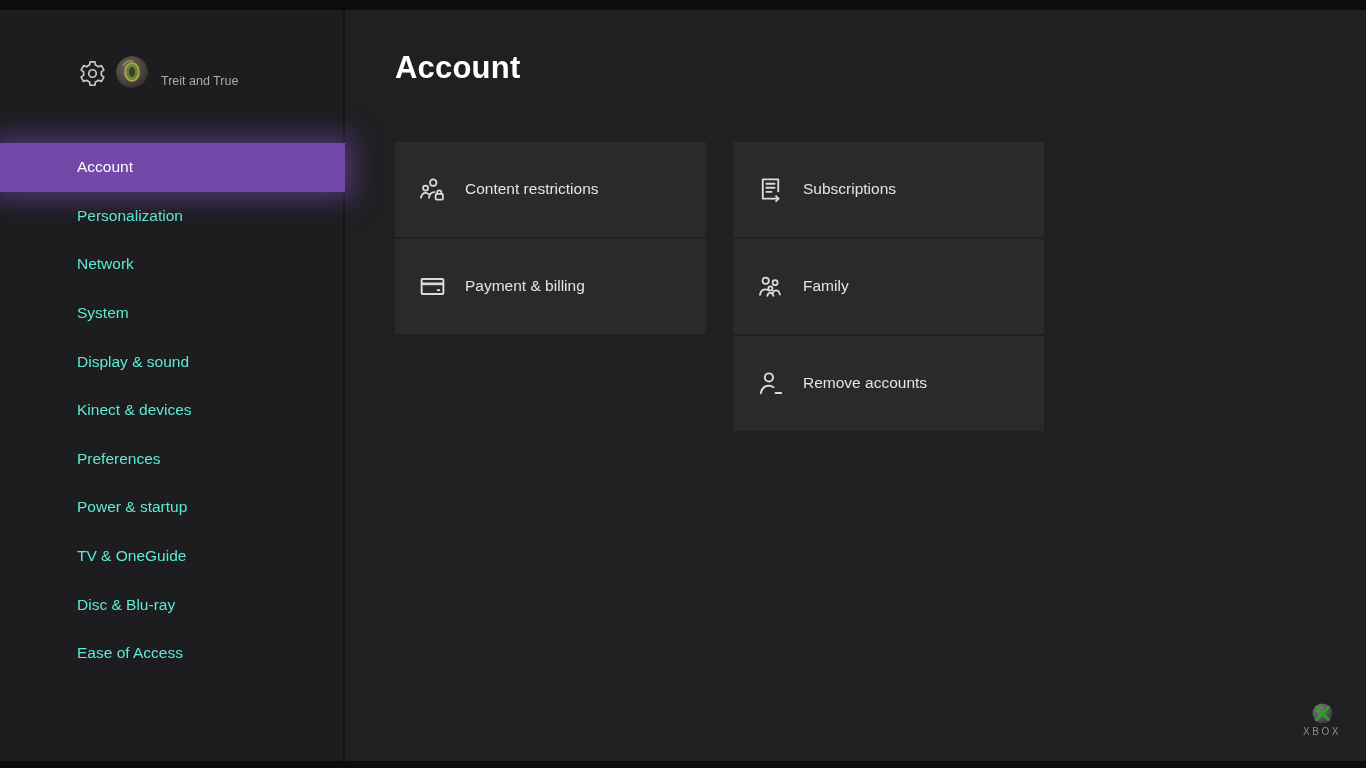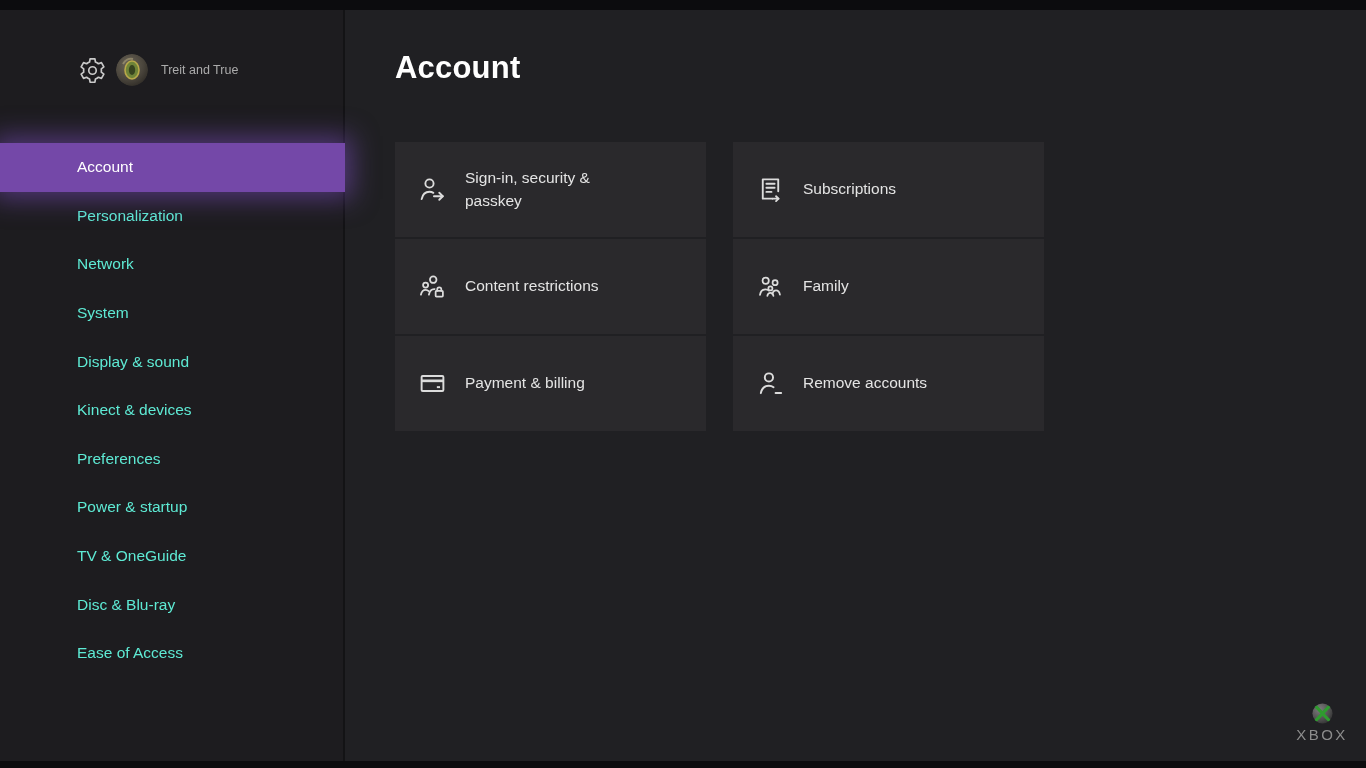--- a/index.html
+++ b/index.html
@@ -10,21 +10,21 @@
     color:#e2e2e2;
   }
   .letterbox{position:absolute;left:0;width:1366px;background:#0c0c0e;z-index:40;}
   .letterbox.top{top:0;height:10px;}
   .letterbox.bottom{bottom:0;height:7px;}
 
   
   .sidebar{position:absolute;left:0;top:0;width:343px;height:768px;background:#1d1c1f;}
   .divider{position:absolute;left:343px;top:0;width:2px;height:768px;background:#131315;}
 
-  .profile{position:absolute;left:78px;top:52px;height:36px;display:flex;align-items:center;}
+  .profile{position:absolute;left:78px;top:52px;height:36px;display:flex;align-items:flex-end;}
   .gear-btn{width:29px;height:29px;color:#c9c9c9;cursor:pointer;}
   .gear-btn svg{width:100%;height:100%;}
   .avatar{width:32px;height:32px;border-radius:50%;margin-left:9px;overflow:hidden;flex:none;}
   .gamertag{margin-left:13px;font-size:12.5px;color:#ababab;white-space:nowrap;}
 
   .nav{position:absolute;left:0;top:143px;width:343px;}
   .nav-item{
     height:48.6px;display:flex;align-items:center;
     padding-left:77px;font-size:15.5px;color:#5eead4;cursor:pointer;
     position:relative;box-sizing:border-box;
@@ -47,21 +47,21 @@
     width:311px;height:95px;background:#2a292c;display:flex;align-items:center;
     padding-left:23px;box-sizing:border-box;cursor:pointer;
   }
   .tile .icon{width:29px;height:29px;color:#dcdcdc;flex:none;}
   .tile .icon svg{width:100%;height:100%;}
   .tile .label{margin-left:18px;font-size:15.5px;color:#e4e4e4;line-height:1.45;max-width:180px;}
 
   
   .brand{position:absolute;left:1296px;top:702px;width:52px;text-align:center;z-index:41;}
   .brand .sphere{width:23px;height:23px;margin:0 auto;}
-  .brand .wordmark{font-size:15px;color:#8c8c8c;letter-spacing:2.5px;margin-top:1px;}
+  .brand .wordmark{font-size:10px;color:#8c8c8c;letter-spacing:2.5px;margin-top:1px;}
 </style>
 </head>
 <body>
 
 <div class="stage">
 
   <div class="letterbox top"></div>
 
   <aside class="sidebar">
     <div class="profile">
@@ -125,29 +125,20 @@
         </div>
       </nav>
   </aside>
 
   <div class="divider"></div>
 
   <main class="main">
     <h1 class="page-title">Account</h1>
     <div class="col left" id="col-left">
         <div class="tile">
-          <span class="icon"><svg viewBox="0 0 24 24" fill="none" stroke="currentColor" stroke-width="1.55" stroke-linecap="round" stroke-linejoin="round">
-              <circle cx="9.5" cy="7" r="3.4"></circle>
-              <path d="M3 20c.8-4 3.4-6.1 6.5-6.1 1.2 0 2.3.3 3.2.9"></path>
-              <path d="M13.2 17.6h7.3"></path>
-              <path d="M17.6 14.7l2.9 2.9-2.9 2.9"></path>
-            </svg></span>
-          <span class="label">Sign-in, security &amp; passkey</span>
-        </div>
-        <div class="tile">
           <span class="icon"><svg viewBox="0 0 24 24" fill="none" stroke="currentColor" stroke-width="1.45" stroke-linecap="round">
               <circle cx="12.6" cy="6.4" r="2.7"></circle>
               <circle cx="6.3" cy="10.8" r="2.1"></circle>
               <path d="M2.4 18.8c.5-2.7 2.1-4.1 3.9-4.1 1 0 1.9.4 2.6 1.1"></path>
               <path d="M9 18.8c.7-3.3 2.6-4.9 4.8-4.7"></path>
               <rect x="14.6" y="15.6" width="6" height="4.8" rx="0.7"></rect>
               <path d="M15.9 15.6v-1.2a1.7 1.7 0 0 1 3.4 0v1.2"></path>
             </svg></span>
           <span class="label">Content restrictions</span>
         </div>

